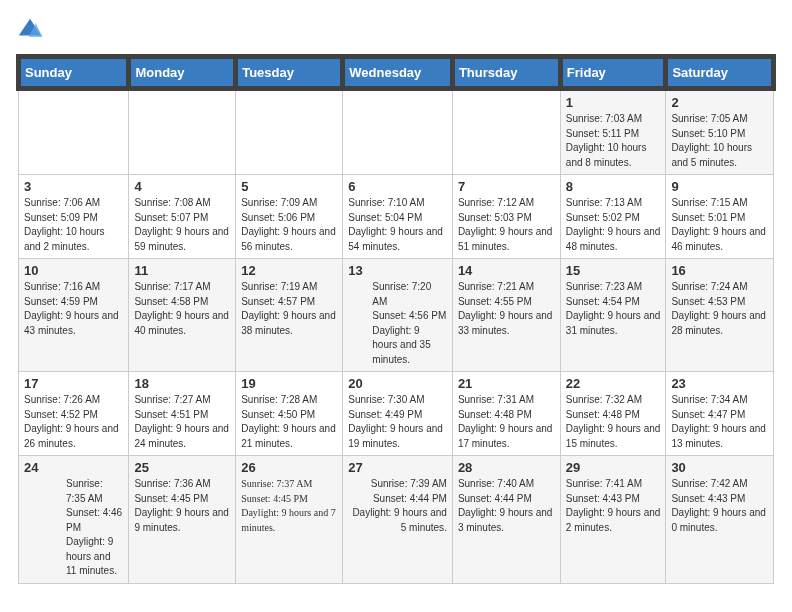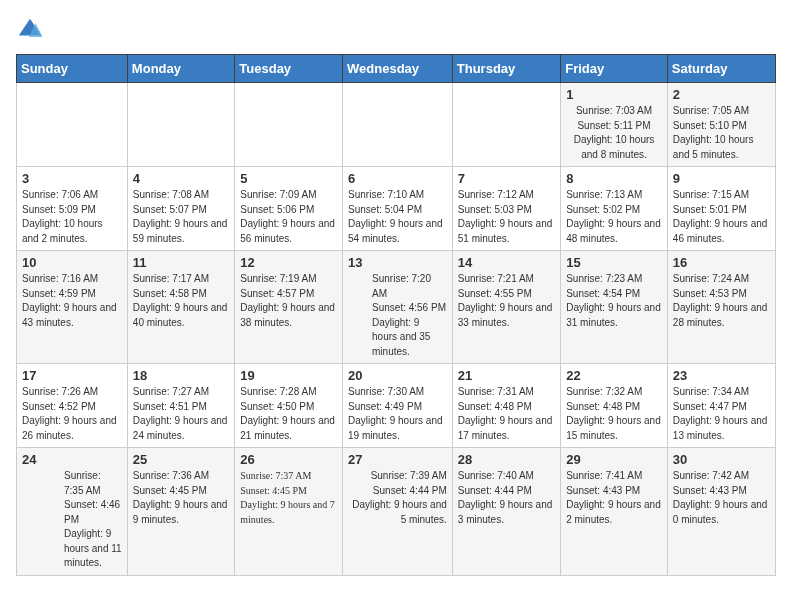--- a/index.html
+++ b/index.html
@@ -48,21 +48,21 @@
       width: 100%;
       border-collapse: collapse;
     }
     thead tr th {
       background-color: #3a7cc1;
       color: #fff;
       font-size: 13px;
       font-weight: bold;
       padding: 6px 4px;
       text-align: left;
-      border: 1px solid #404040;
+      border: 5px solid #404040;
     }
     tbody tr td {
       border: 1px solid #ccc;
       vertical-align: top;
       padding: 4px 5px;
       width: 113px;
       min-height: 80px;
       font-size: 10.5px;
       color: #333;
       background: #fff;
@@ -122,21 +122,21 @@
   </thead>
   <tbody>
   <tr>
         <td class="empty"></td>
         <td class="empty"></td>
         <td class="empty"></td>
         <td class="empty"></td>
         <td class="empty"></td>
         <td>
           <span class="day-number">1</span>
-          <div class="day-info" style="white-space: pre-line; text-align: center;">Sunrise: 7:03 AM
+          <div class="day-info" style="white-space: pre-line;">Sunrise: 7:03 AM
 Sunset: 5:11 PM
 Daylight: 10 hours and 8 minutes.</div>
         </td>
         <td>
           <span class="day-number">2</span>
           <div class="day-info" style="white-space: pre-line;">Sunrise: 7:05 AM
 Sunset: 5:10 PM
 Daylight: 10 hours and 5 minutes.</div>
         </td>
       </tr>

